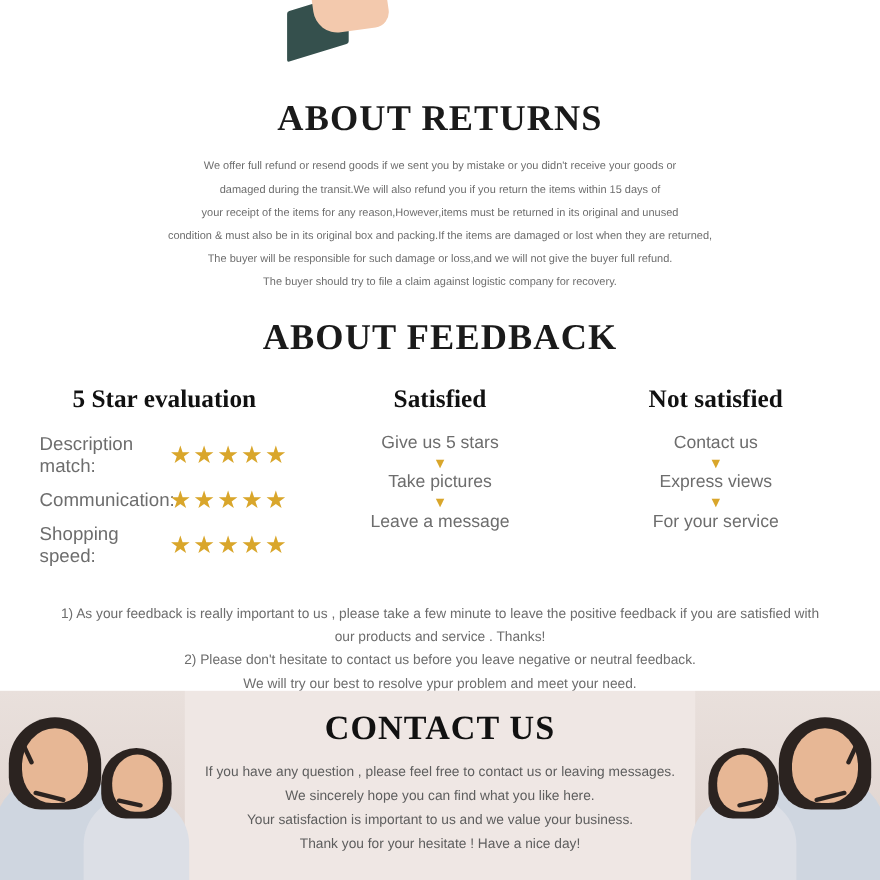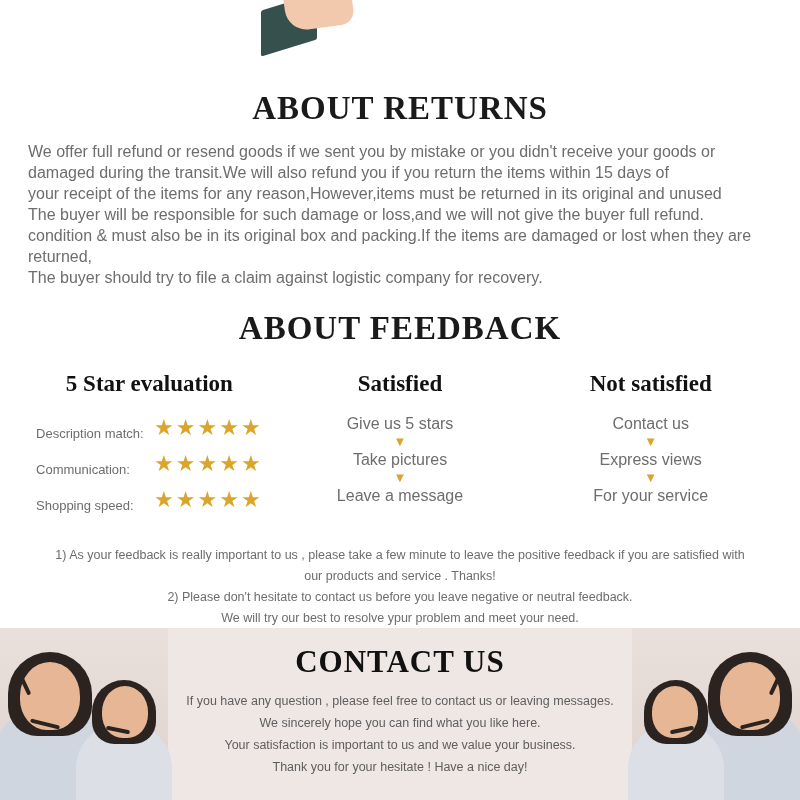--- a/index.html
+++ b/index.html
@@ -48,21 +48,22 @@
     font-weight: bold;
     color: #1a1a1a;
     text-align: center;
     letter-spacing: 1px;
   }
   h1.section-title {
     font-size: 33px;
     margin: 22px 0 14px 0;
   }
   .body-lines {
-    font-size: 16px;
+    text-align: center;
+    font-size: 10px;
     line-height: 21px;
     color: #6d6d6d;
     padding: 0 28px;
   }
   .body-lines p { margin: 0; }
 
   
   .fb-title { font-size: 33px; margin: 34px 0 4px 0; }
   .fb-sub {
     font-family: "Liberation Serif", "DejaVu Serif", serif;
@@ -96,23 +97,22 @@
 
   .rate-row {
     display: flex;
     align-items: center;
     justify-content: center;
     margin: 0 0 10px 0;
   }
   .rate-label {
     width: 118px;
     text-align: left;
-    font-size: 13px;
+    font-size: 17px;
     color: #6d6d6d;
-    margin-top: 11px;
   }
   .stars {
     color: #d9a62b;
     font-size: 22px;
     letter-spacing: 2px;
     line-height: 22px;
   }
 
   .steps { text-align: center; }
   .step {
@@ -220,22 +220,22 @@
       <div class="palm"></div>
 
     </div>
   </div>
 
   <h1 class="h-serif section-title">ABOUT RETURNS</h1>
   <div class="body-lines">
     <p>We offer full refund or resend goods if we sent you by mistake or you didn't receive your goods or</p>
     <p>damaged during the transit.We will also refund you if you return the items within 15 days of</p>
     <p>your receipt of the items for any reason,However,items must be returned in its original and unused</p>
+    <p>condition &amp; must also be in its original box and packing.If the items are damaged or lost when they are returned,</p>
     <p>The buyer will be responsible for such damage or loss,and we will not give the buyer full refund.</p>
-    <p>condition &amp; must also be in its original box and packing.If the items are damaged or lost when they are returned,</p>
     <p>The buyer should try to file a claim against logistic company for recovery.</p>
   </div>
 
   <h1 class="h-serif section-title fb-title">ABOUT FEEDBACK</h1>
 
   <div class="cols">
 
     <div class="col col-left">
       <div class="col-head">5 Star evaluation</div>
       <div class="rate-row">

